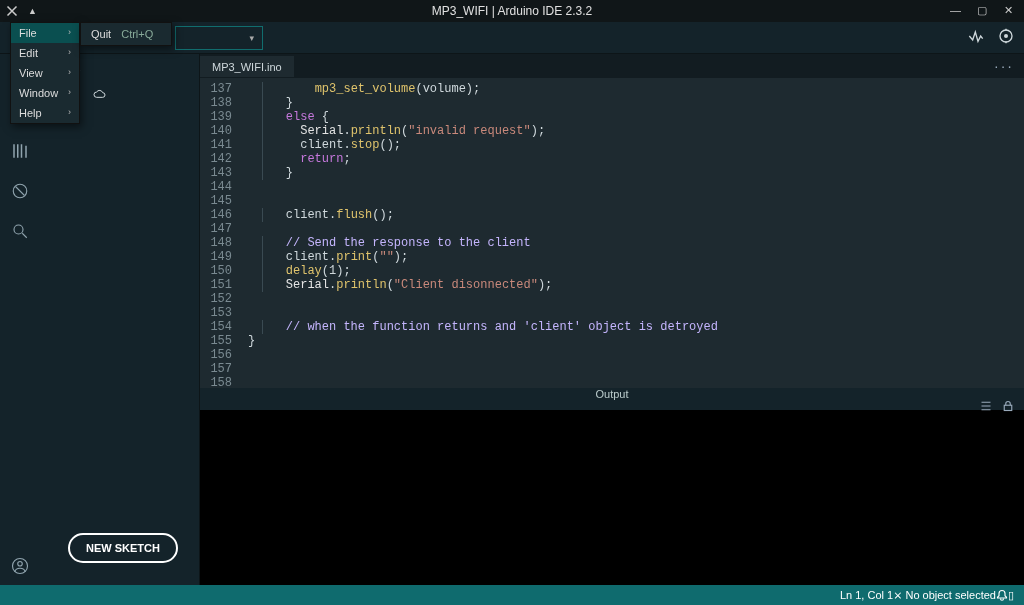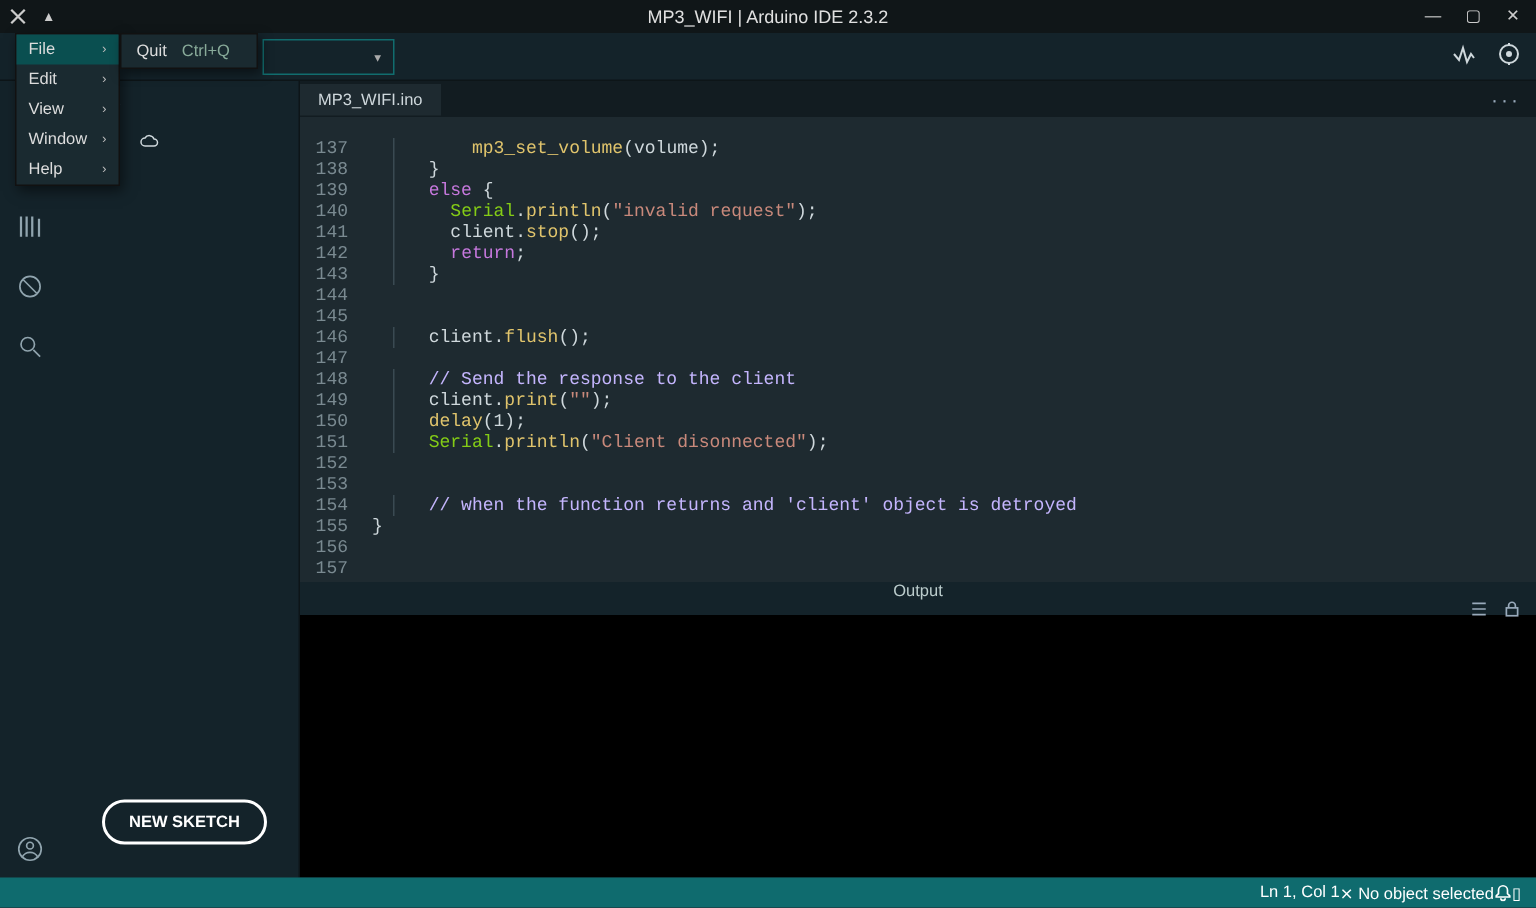--- a/index.html
+++ b/index.html
@@ -67,27 +67,27 @@
     font-weight: 600; font-size: 11px;
     background: transparent;
   }
   .editor {
     position: absolute; left: 200px; top: 54px; right: 0; height: 334px;
     background: #1e2a30;
   }
   .tabbar { height: 24px; background: #121c21; display: flex; align-items: center; }
   .tab { background: #1e2a30; color: #cfd8dc; padding: 5px 12px 4px 12px; font-size: 11px; border-top: 0px; }
   .tab-more { margin-left: auto; margin-right: 10px; color: #9ab; font-size: 14px; letter-spacing: 2px; }
-  .code { font-family: "Consolas","Courier New",monospace; font-size: 12px; line-height: 14px; padding-top: 14px; }
+  .code { font-family: "Consolas","Courier New",monospace; font-size: 12px; line-height: 14px; padding-top: 4px; }
   .line { display: flex; white-space: pre; }
   .gutter { width: 42px; text-align: right; padding-right: 10px; color: #7a8a91; }
   .cbody { padding-left: 6px; color: #cfd8dc; }
   .fn { color: #e0c46c; }
   .str { color: #c9897b; }
-  .obj { color: #84cc16; }
+  .obj { color: #e5e5e5; }
   .num { color: #cfd8dc; }
   .cmt { color: #c4b5fd; margin-top: 25px; }
   .ctl { color: #c678dd; }
   .bar1 { border-left: 1px solid #3a4a52; padding-left: 8px; margin-left: 0px; }
   .output {
     position: absolute; left: 200px; top: 388px; right: 0; bottom: 20px;
     background: #000;
   }
   .output-hdr { height: 22px; background: #14232a; display: flex; align-items: center; padding: 0 10px; color: #bcc; font-size: 11px; flex-direction: column; }
   .output-hdr .ricons { margin-left: auto; display: flex; gap: 10px; }

